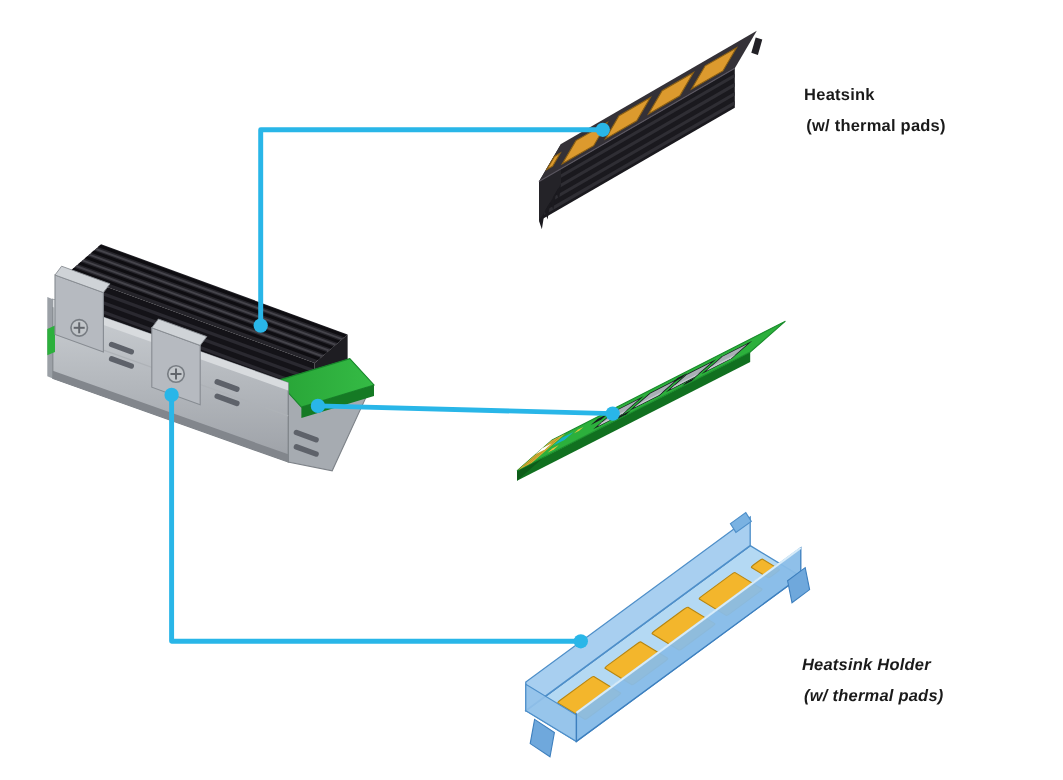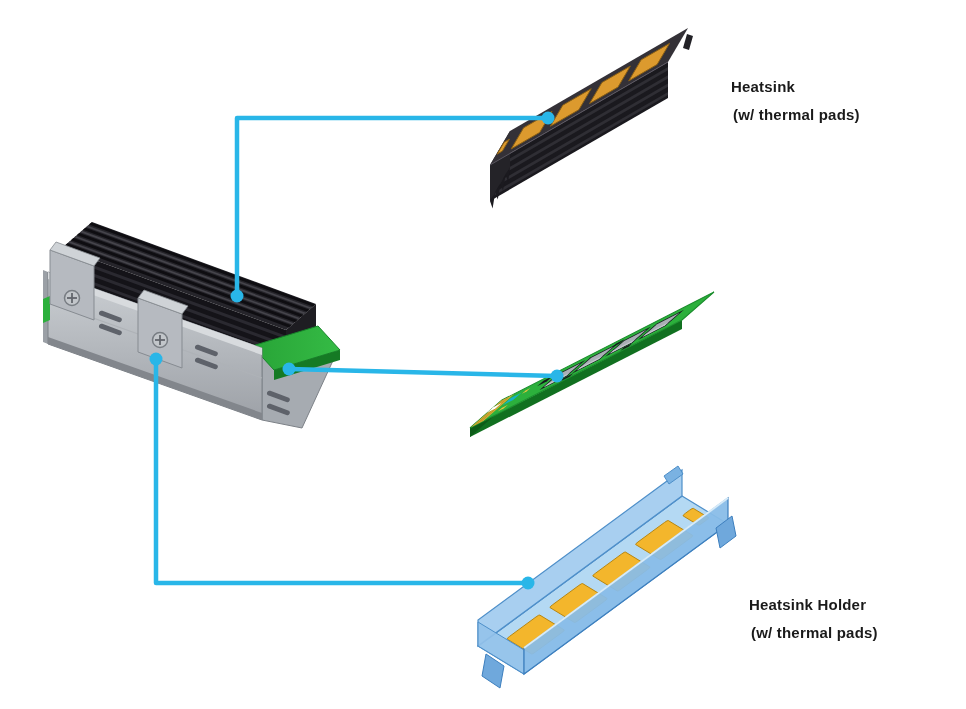--- a/index.html
+++ b/index.html
@@ -252,18 +252,18 @@
       <circle class="callout-dot" cx="528" cy="583" r="6.5"></circle>
     </g>
   </svg>
 
   <div class="part-label" style="left:731px; top:73px;">
     <div>Heatsink</div>
     <div class="line2">(w/ thermal pads)</div>
   </div>
 
 
-  <div class="part-label" style="left:749px; top:591px;">
+  <div class="part-label" style="left:729px; top:591px;font-style:italic;">
     <div>Heatsink Holder</div>
     <div class="line2">(w/ thermal pads)</div>
   </div>
 
 </div>
 
 </body></html>

